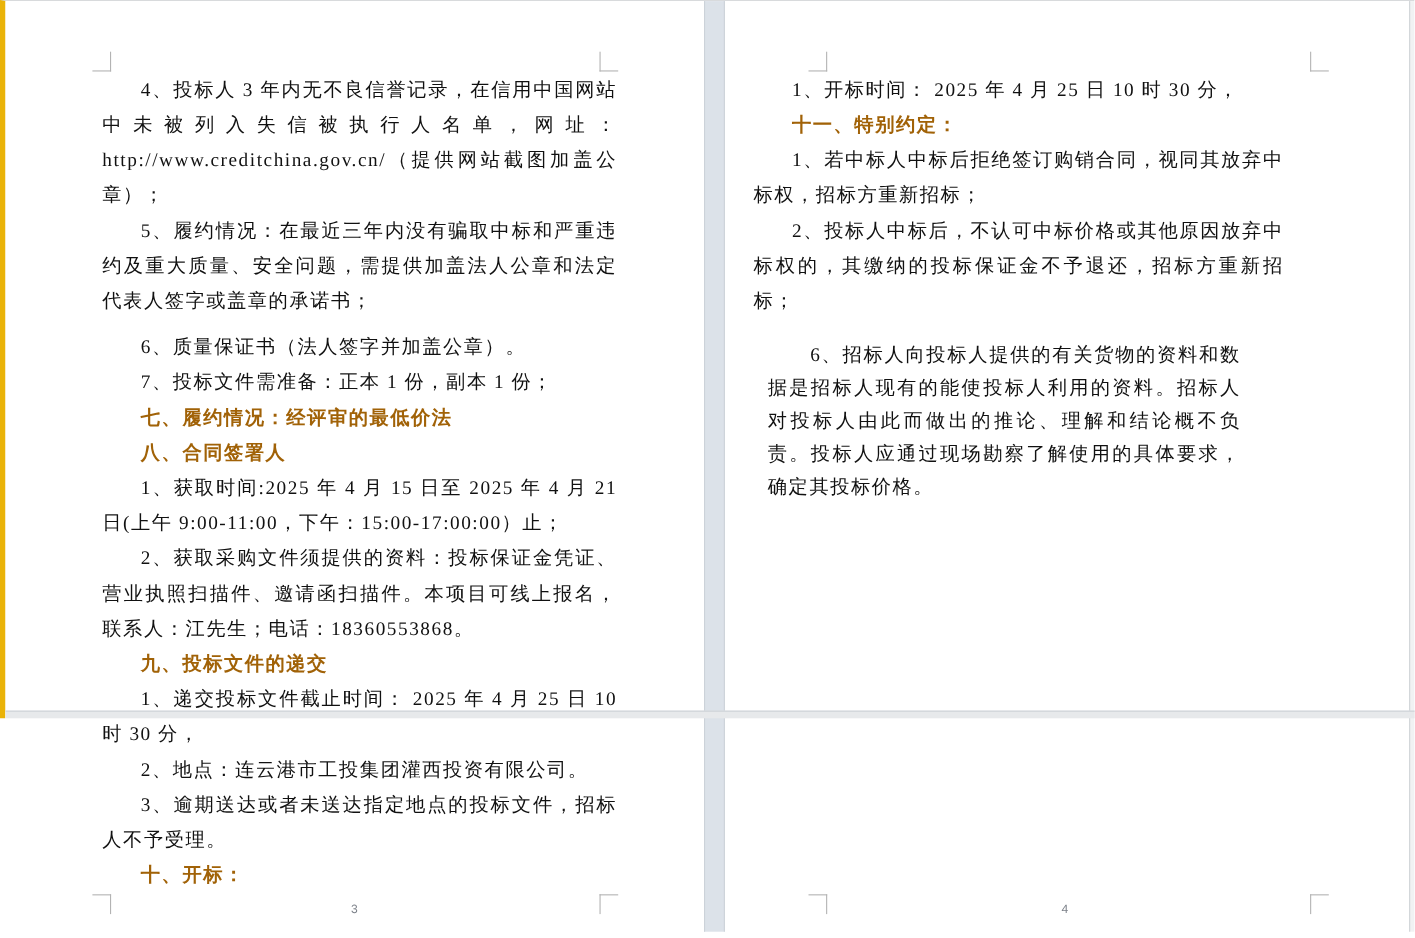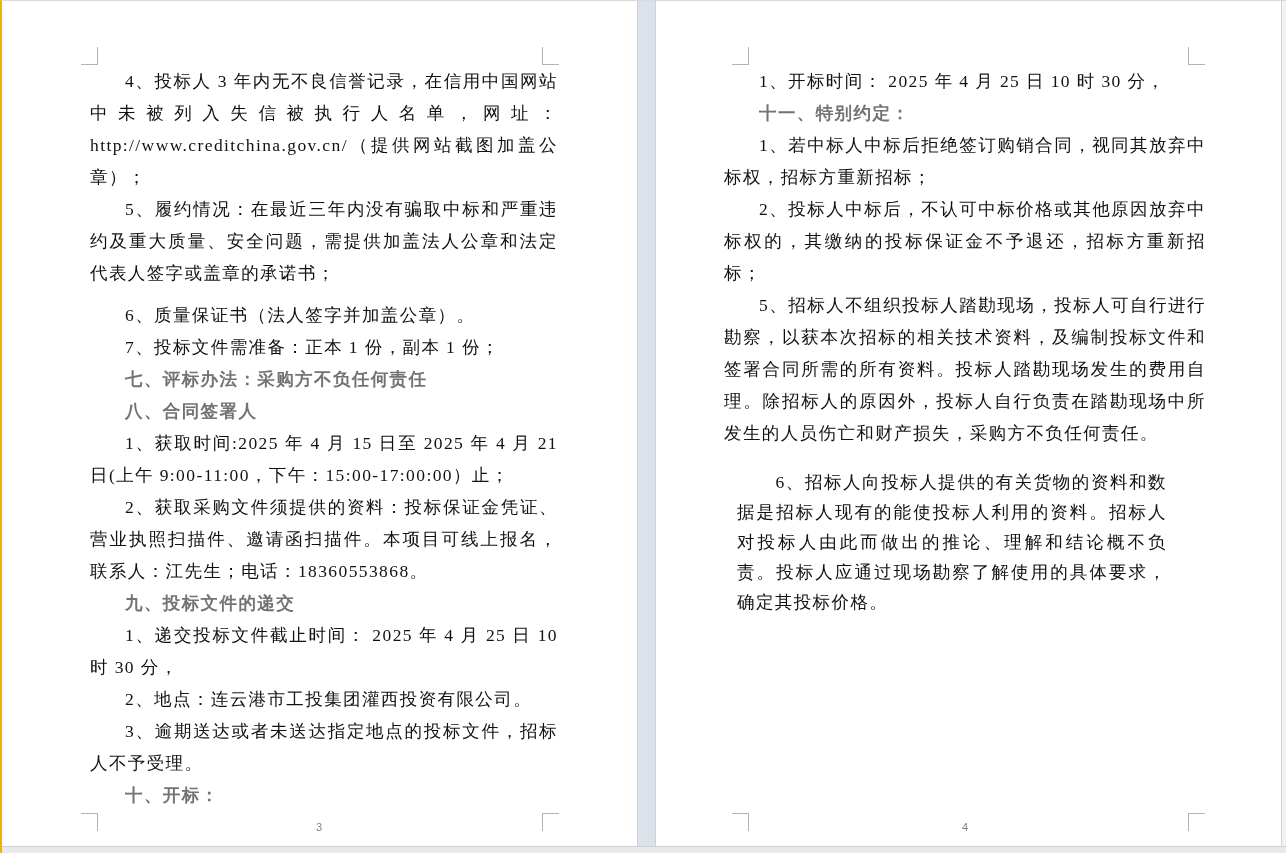--- a/index.html
+++ b/index.html
@@ -4,24 +4,24 @@
 <style>
   * { margin: 0; padding: 0; box-sizing: border-box; }
   html, body {
     width: 1286px; height: 853px;
     background: #ffffff;
     font-family: "Liberation Serif", "DejaVu Serif", serif;
     overflow: hidden;
   }
   .canvas {
     position: relative;
-    width: 1286px; height: 853px;
+    width: 1286px; height: 653px;
     background: #ffffff;
     border-top: 1px solid #d8dadc;
-    border-left: 2px solid #eab308;
+    border-left: 5px solid #eab308;
   }
   
   .page {
     position: absolute;
     top: 0; height: 846px;
     background: #ffffff;
   }
   .page-left  { left: 0;   width: 635px; }
   .page-right { left: 654px; width: 626px; }
   
@@ -58,23 +58,23 @@
   .content {
     position: absolute;
     top: 64px;
     color: #111111;
     font-size: 17.5px;
     line-height: 32px;
     text-align: justify;
     letter-spacing: 1.4px;
   }
   .content-left  { left: 88px;  width: 468px; }
-  .content-right { left: 722px; width: 482px; }
+  .content-right { left: 680px; width: 482px; }
   .para { text-indent: 2em; }
-  .para.bold { font-weight: bold; color: #737373; }
+  .para.bold { font-weight: bold; color: #a16207; }
   .para.gap-before { margin-top: 10px; font-family: Liberation Serif, serif; }
   .para.inset {
     margin-top: 18px;
     margin-left: 13px;
     margin-right: 39px;
     line-height: 30px;
     text-indent: 2.2em;
   }
   
   .page-number {
@@ -108,36 +108,35 @@
   <div class="mark tl" style="left:730px;  top:46px;"></div>
   <div class="mark tr" style="left:1186px; top:46px;"></div>
   <div class="mark bl" style="left:730px;  top:812px;"></div>
   <div class="mark br" style="left:1186px; top:812px;"></div>
 
   <div class="content content-left">
     <p class="para">4、投标人 3 年内无不良信誉记录，在信用中国网站中未被列入失信被执行人名单，网址：http://www.creditchina.gov.cn/（提供网站截图加盖公章）；</p>
     <p class="para">5、履约情况：在最近三年内没有骗取中标和严重违约及重大质量、安全问题，需提供加盖法人公章和法定代表人签字或盖章的承诺书；</p>
     <p class="para gap-before">6、质量保证书（法人签字并加盖公章）。</p>
     <p class="para">7、投标文件需准备：正本 1 份，副本 1 份；</p>
-    <p class="para bold">七、评标办法：采购方不负任何责任</p>
+    <p class="para bold">七、履约情况：经评审的最低价法</p>
     <p class="para bold">八、合同签署人</p>
     <p class="para">1、获取时间:2025 年 4 月 15 日至 2025 年 4 月 21 日(上午 9:00-11:00，下午：15:00-17:00:00）止；</p>
     <p class="para">2、获取采购文件须提供的资料：投标保证金凭证、营业执照扫描件、邀请函扫描件。本项目可线上报名，联系人：江先生；电话：18360553868。</p>
     <p class="para bold">九、投标文件的递交</p>
     <p class="para">1、递交投标文件截止时间： 2025 年 4 月 25 日 10 时 30 分，</p>
     <p class="para">2、地点：连云港市工投集团灌西投资有限公司。</p>
     <p class="para">3、逾期送达或者未送达指定地点的投标文件，招标人不予受理。</p>
     <p class="para bold">十、开标：</p>
   </div>
 
   <div class="content content-right">
     <p class="para">1、开标时间： 2025 年 4 月 25 日 10 时 30 分，</p>
     <p class="para bold">十一、特别约定：</p>
     <p class="para">1、若中标人中标后拒绝签订购销合同，视同其放弃中标权，招标方重新招标；</p>
     <p class="para">2、投标人中标后，不认可中标价格或其他原因放弃中标权的，其缴纳的投标保证金不予退还，招标方重新招标；</p>
-    <p class="para">5、招标人不组织投标人踏勘现场，投标人可自行进行勘察，以获本次招标的相关技术资料，及编制投标文件和签署合同所需的所有资料。投标人踏勘现场发生的费用自理。除招标人的原因外，投标人自行负责在踏勘现场中所发生的人员伤亡和财产损失，采购方不负任何责任。</p>
     <p class="para inset">6、招标人向投标人提供的有关货物的资料和数据是招标人现有的能使投标人利用的资料。招标人对投标人由此而做出的推论、理解和结论概不负责。投标人应通过现场勘察了解使用的具体要求，确定其投标价格。</p>
   </div>
 
   <div class="page-number pn-left">3</div>
   <div class="page-number pn-right">4</div>
 
 </div>
 
 </body></html>

